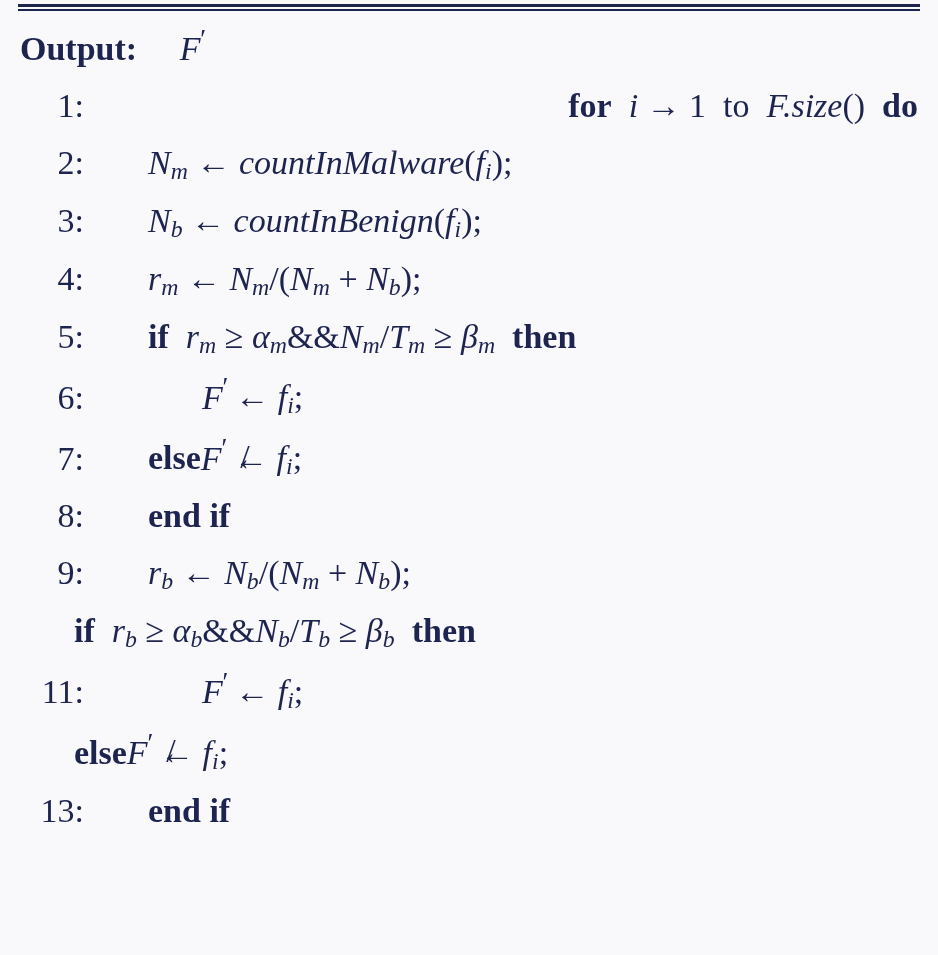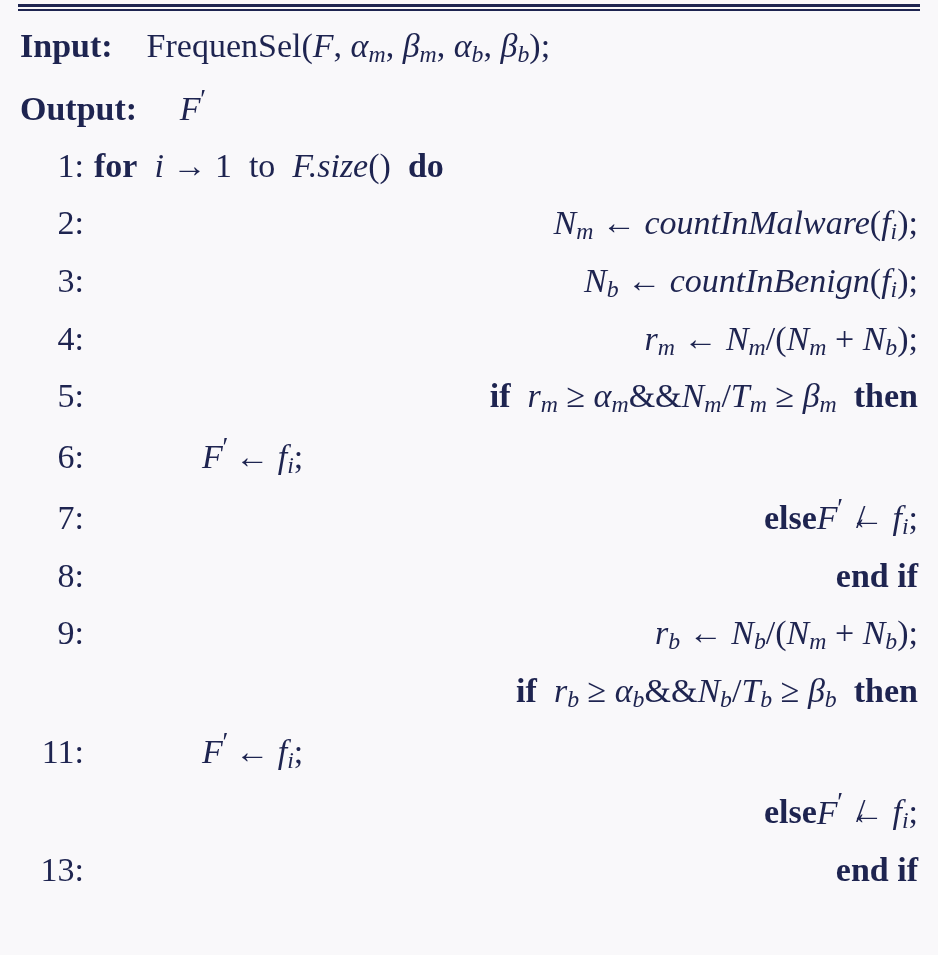--- a/index.html
+++ b/index.html
@@ -39,22 +39,22 @@
   .lineno {
     width: 64px;
     text-align: right;
     padding-right: 10px;
     flex-shrink: 0;
   }
   .content {
     flex: 1;
     white-space: nowrap;
   }
-  .ind1 { padding-left: 0px; }
-  .ind2 { padding-left: 54px; text-align: right; }
+  .ind1 { padding-left: 0px; text-align: right; }
+  .ind2 { padding-left: 54px; }
   .ind3 { padding-left: 108px; }
   sub {
     font-size: 0.7em;
     vertical-align: -0.2em;
     font-style: italic;
   }
   sup.prime {
     font-size: 0.8em;
     vertical-align: 0.45em;
     margin-left: -2px;
@@ -73,27 +73,20 @@
 </style>
 </head>
 <body>
 
 <div class="algo">
   <div class="rule-top"></div>
 
 
   <div class="rule-mid"></div>
 
-  <div class="io-line">
-    <span class="b">Input:</span>
-    <span>&nbsp;&nbsp;</span>
-    <span>
-      <span>FrequenSel(</span><span class="it">F</span>, <span class="it">α</span><sub>m</sub>, <span class="it">β</span><sub>m</sub>, <span class="it">α</span><sub>b</sub>, <span class="it">β</span><sub>b</sub><span>);</span>
-    </span>
-  </div>
 
   <div class="io-line">
     <span class="b">Output:</span>
     <span>&nbsp;&nbsp;&nbsp;</span>
     <span class="it">F<sup class="prime">′</sup></span>
   </div>
 
   <div class="body-line">
     <span class="lineno">1:</span>
     <span class="content ind1">

